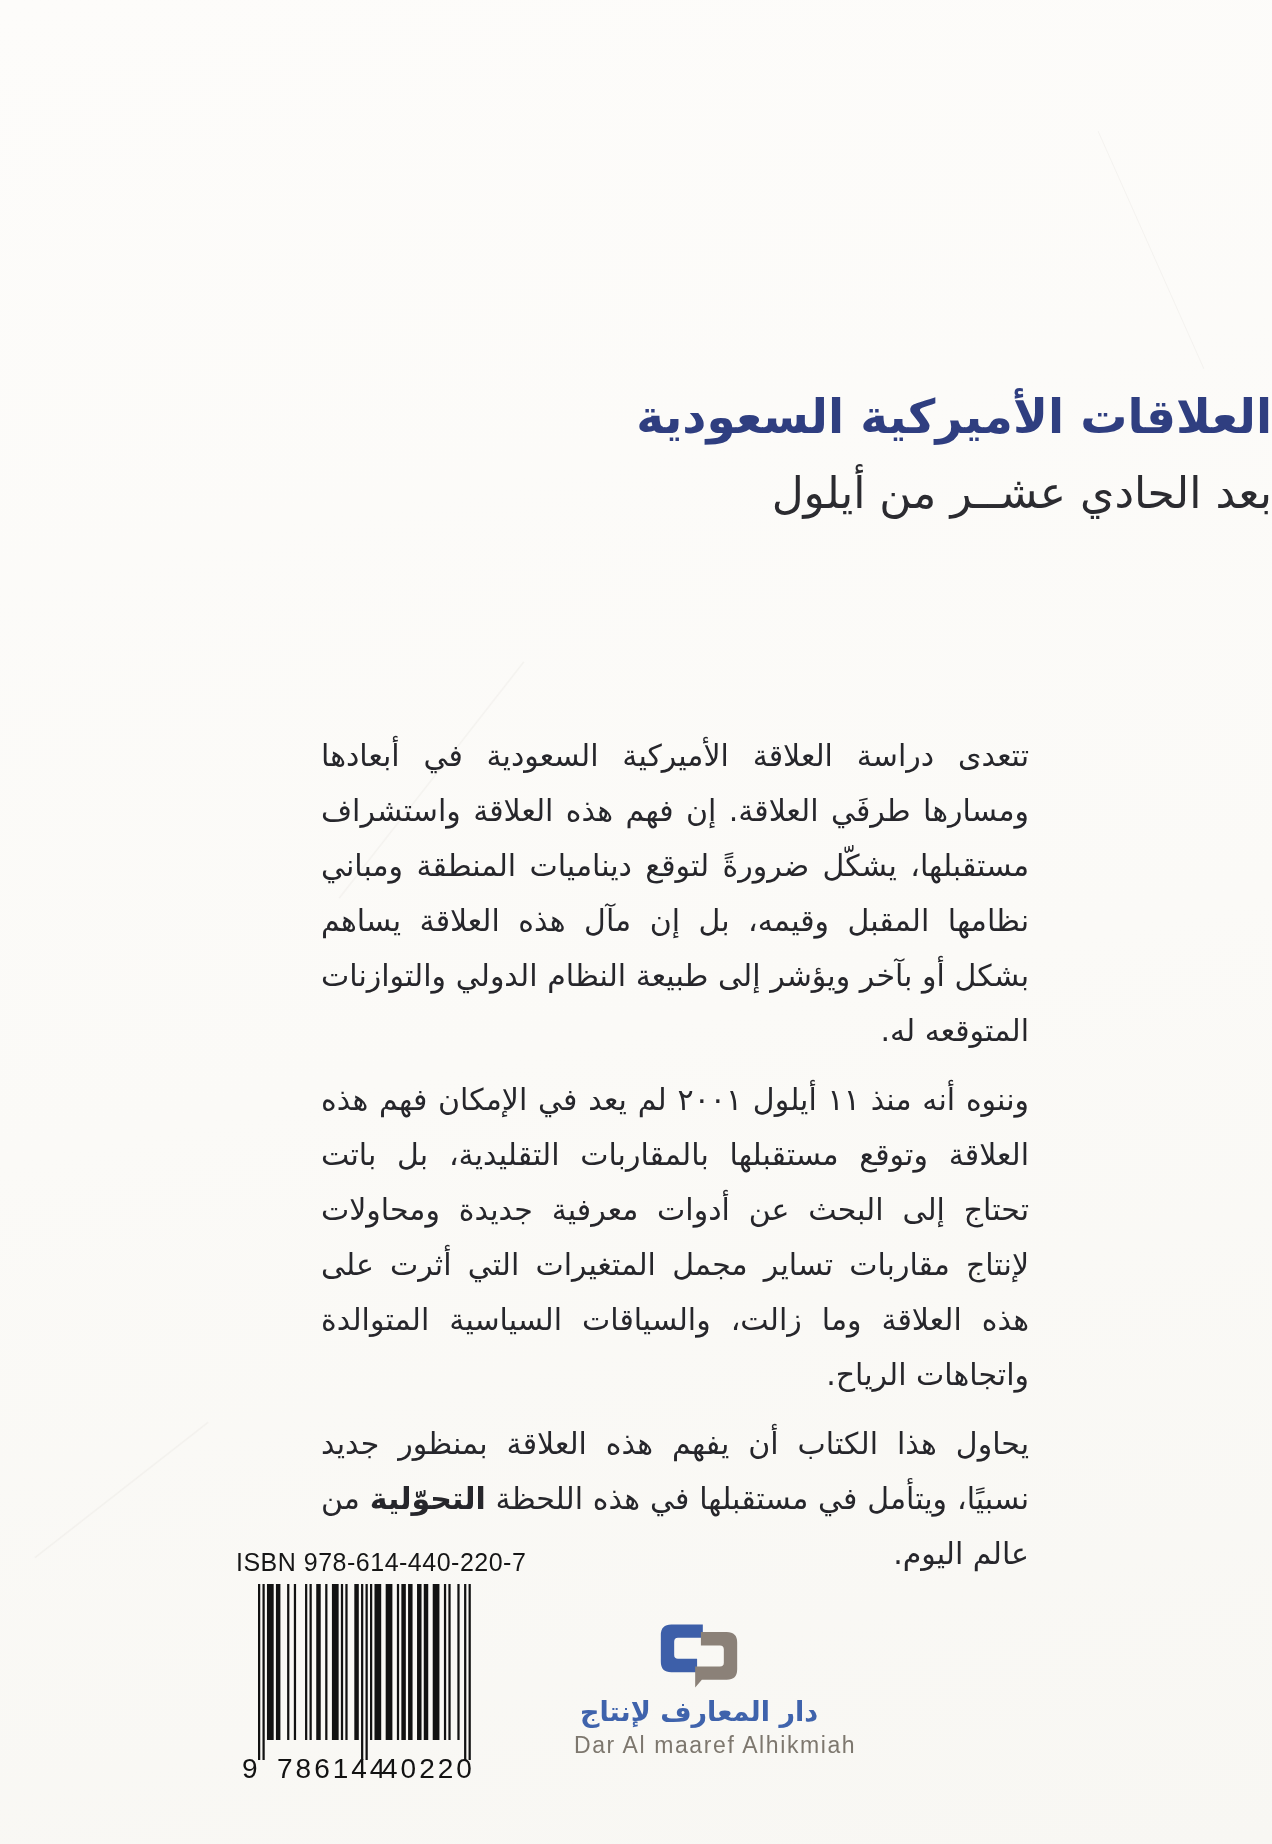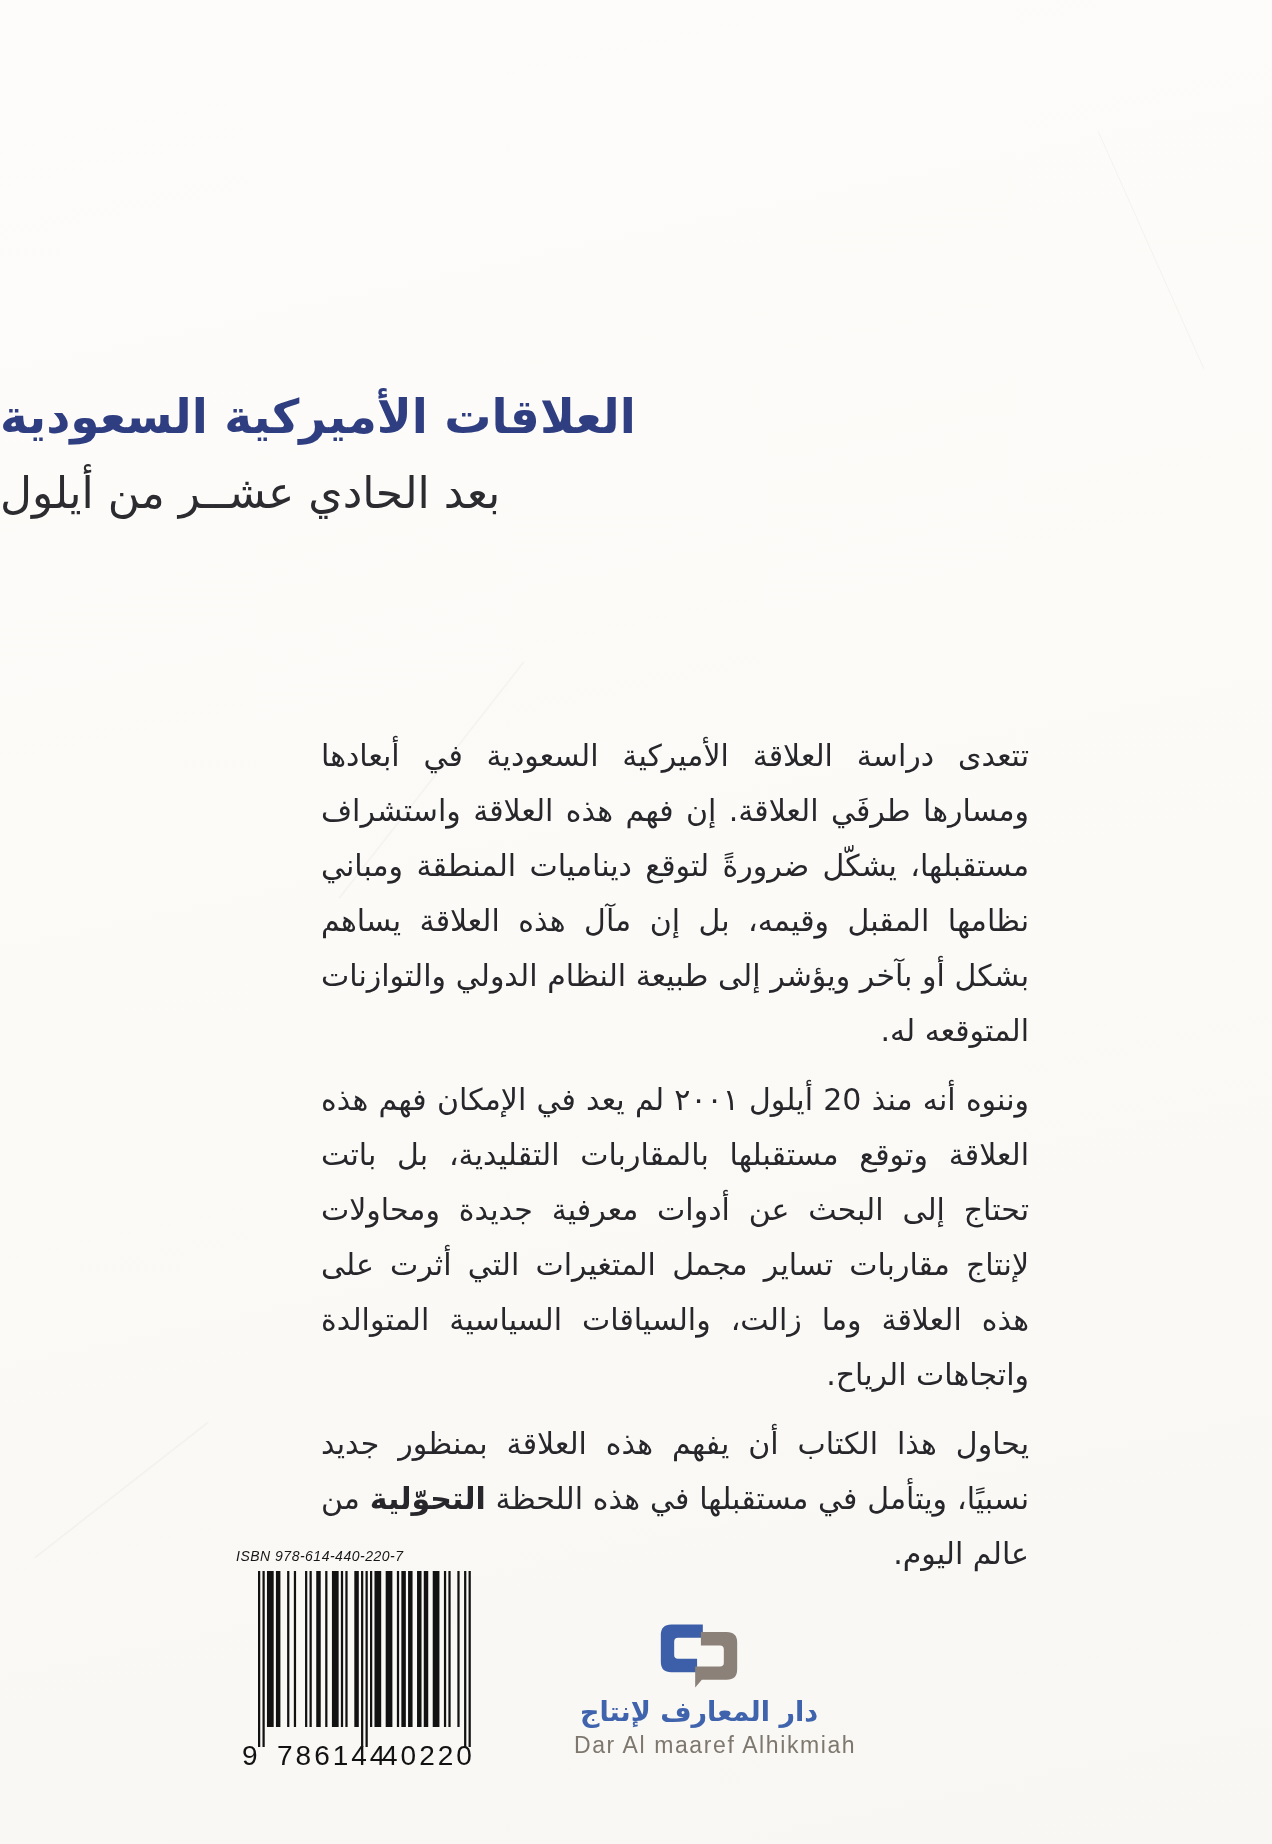--- a/index.html
+++ b/index.html
@@ -15,21 +15,21 @@
     overflow:hidden;
   }
   
   .crease{position:absolute;pointer-events:none;background:linear-gradient(90deg,rgba(255,255,255,0) 0%,rgba(140,130,120,0.07) 50%,rgba(255,255,255,0) 100%);}
   .crease.c1{width:3px;height:300px;left:430px;top:630px;transform:rotate(38deg);}
   .crease.c2{width:3px;height:220px;left:120px;top:1380px;transform:rotate(52deg);}
   .crease.c3{width:2px;height:260px;left:1150px;top:120px;transform:rotate(-24deg);}
 
   .title-block{
     position:absolute;left:0;right:0;top:388px;
-    text-align:left;direction:rtl;
+    text-align:right;direction:rtl;
   }
   .title-main{
     font-size:47px;font-weight:bold;
     color:#2f3e80;letter-spacing:0;line-height:1.25;
   }
   .title-sub{
     margin-top:18px;
     font-size:44px;font-weight:normal;
     color:#2b2b30;line-height:1.25;
   }
@@ -43,22 +43,22 @@
     color:#26262b;
   }
   .synopsis p{margin:14px;padding:0;}
   .synopsis .b{font-weight:bold;}
 
   .isbn-block{
     position:absolute;left:234px;top:1548px;width:250px;
     font-family:"Liberation Sans", sans-serif;
   }
   .isbn-label{
-    font-size:14px;color:#161616;letter-spacing:0.5px;
-    margin:0 0 5px 2px;white-space:nowrap;font-style:italic;
+    font-size:25px;color:#161616;letter-spacing:0.5px;
+    margin:0 0 5px 2px;white-space:nowrap;
   }
   .barcode-wrap{position:relative;left:0;top:0;}
 
   .publisher-block{
     position:absolute;left:574px;top:1620px;width:250px;
     text-align:center;
   }
   .publisher-logo{display:block;margin:0 auto 6px auto;}
   .publisher-name-ar{
     direction:rtl;
@@ -81,21 +81,21 @@
   <div class="crease c2"></div>
   <div class="crease c3"></div>
 
   <div class="title-block">
     <div class="title-main" style="color: rgb(47, 62, 128);">العلاقات الأميركية السعودية</div>
     <div class="title-sub" style="color: rgb(43, 43, 48);">بعد الحادي عشــر من أيلول</div>
   </div>
 
   <div class="synopsis">
     <p>تتعدى دراسة العلاقة الأميركية السعودية في أبعادها ومسارها طرفَي العلاقة. إن فهم هذه العلاقة واستشراف مستقبلها، يشكّل ضرورةً لتوقع ديناميات المنطقة ومباني نظامها المقبل وقيمه، بل إن مآل هذه العلاقة يساهم بشكل أو بآخر ويؤشر إلى طبيعة النظام الدولي والتوازنات المتوقعه له.</p>
-    <p>وننوه أنه منذ 20 أيلول ٢٠٠١ لم يعد في الإمكان فهم هذه العلاقة وتوقع مستقبلها بالمقاربات التقليدية، بل باتت تحتاج إلى البحث عن أدوات معرفية جديدة ومحاولات لإنتاج مقاربات تساير مجمل المتغيرات التي أثرت على هذه العلاقة وما زالت، والسياقات السياسية المتوالدة واتجاهات الرياح.</p>
+    <p>وننوه أنه منذ ١١ أيلول ٢٠٠١ لم يعد في الإمكان فهم هذه العلاقة وتوقع مستقبلها بالمقاربات التقليدية، بل باتت تحتاج إلى البحث عن أدوات معرفية جديدة ومحاولات لإنتاج مقاربات تساير مجمل المتغيرات التي أثرت على هذه العلاقة وما زالت، والسياقات السياسية المتوالدة واتجاهات الرياح.</p>
     <p><span>يحاول هذا الكتاب أن يفهم هذه العلاقة بمنظور جديد نسبيًا، ويتأمل في مستقبلها في هذه اللحظة </span><span class="b">التحوّلية</span><span> من عالم اليوم.</span></p>
   </div>
 
   <div class="isbn-block">
     <div class="isbn-label">ISBN 978-614-440-220-7</div>
     <div class="barcode-wrap">
       <svg width="240" height="206" viewBox="0 0 240 206">
         <g id="barcode-bars">
             <rect x="24.00" y="2" width="2.24" height="176" fill="#121212"></rect>
             <rect x="28.48" y="2" width="2.24" height="176" fill="#121212"></rect>

